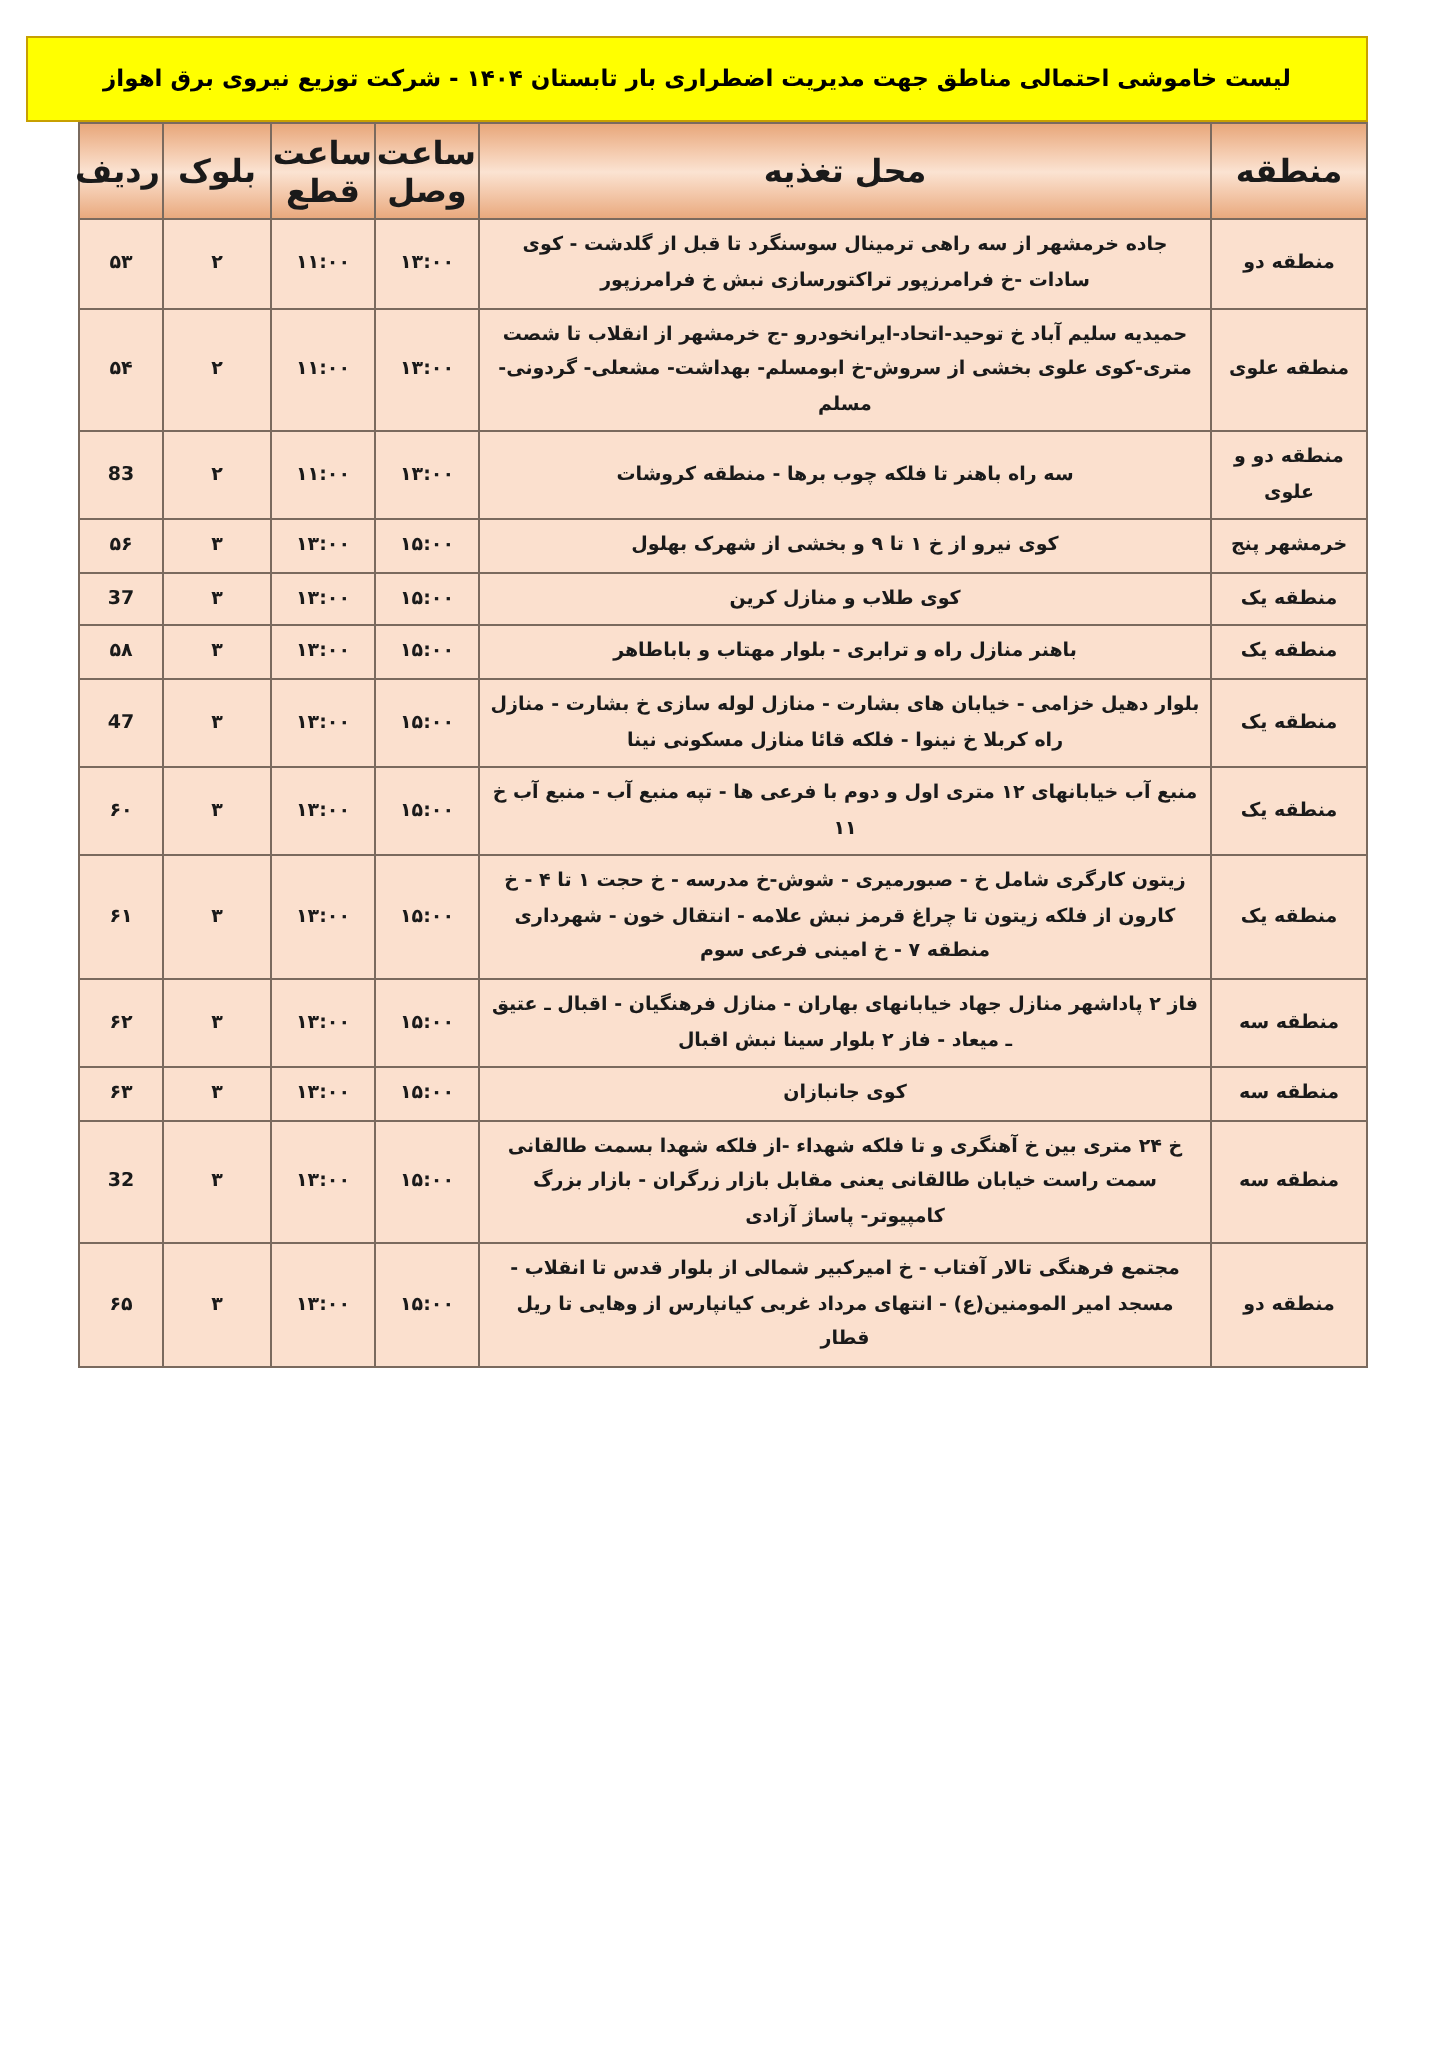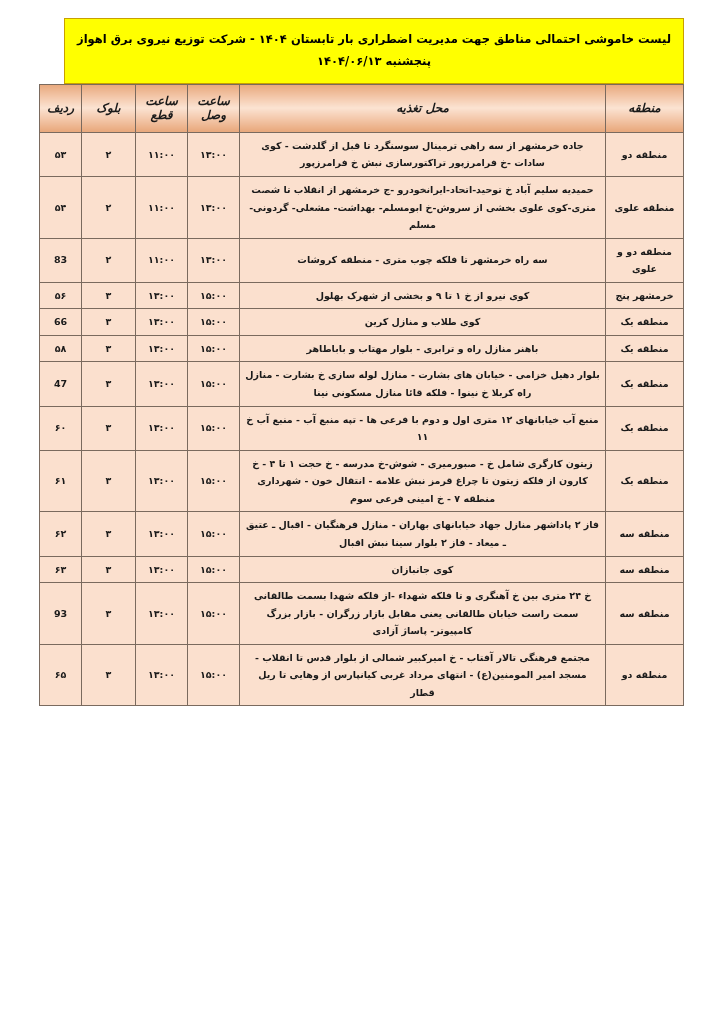--- a/index.html
+++ b/index.html
@@ -18,21 +18,21 @@
     position: relative;
     width: 724px;
     height: 1024px;
     box-sizing: border-box;
     padding: 18px 40px 0 40px;
   }
   .title-banner {
     background: #ffff00;
     border: 1px solid #c8a000;
     box-sizing: border-box;
-    width: 620px;
+    width: 671px;
     padding: 9px 10px 10px 10px;
     text-align: center;
     color: #000000;
     font-weight: bold;
     font-size: 11.5px;
     line-height: 1.95;
     letter-spacing: 0;
   }
   .title-line {
     display: block;
@@ -48,24 +48,23 @@
   table.schedule th,
   table.schedule td {
     border: 1px solid #7a6a5e;
     box-sizing: border-box;
     text-align: center;
     vertical-align: middle;
     color: #1a1a1a;
   }
   table.schedule thead th {
     height: 48px;
-    font-size: 12px;
+    font-size: 16px;
     font-weight: bold;
     background: linear-gradient(to bottom, #e8a87c 0%, #f3c7a9 26%, #fbe3d2 50%, #f3c7a9 74%, #e8a87c 100%);
-    font-style: italic;
   }
   table.schedule tbody td {
     background: #fbe0ce;
     font-size: 9.5px;
     font-weight: bold;
     padding: 4px 5px;
     line-height: 1.85;
   }
   td.col-row, td.col-block {
     font-size: 10.5px;
@@ -89,21 +88,20 @@
   col.c-feed   { width: 366px; }
   col.c-zone   { width: 78px; }
 </style>
 </head>
 <body>
 
 <div class="page">
 
   <div class="title-banner">
     <span class="title-line">لیست خاموشی احتمالی مناطق جهت مدیریت اضطراری بار تابستان ۱۴۰۴ - شرکت توزیع نیروی برق اهواز</span>
-    <span class="title-line">پنجشنبه ۱۴۰۴/۰۶/۱۳</span>
   </div>
 
   <table class="schedule">
     <colgroup>
       <col class="c-zone">
       <col class="c-feed">
       <col class="c-restore">
       <col class="c-cut">
       <col class="c-block">
       <col class="c-row">
@@ -130,41 +128,41 @@
         <tr>
           <td class="col-zone">منطقه علوی</td>
           <td class="col-feed">حمیدیه سلیم آباد خ توحید-اتحاد-ایرانخودرو -ج خرمشهر از انقلاب تا شصت متری-کوی علوی بخشی از سروش-خ ابومسلم- بهداشت- مشعلی- گردونی-مسلم</td>
           <td class="col-restore">۱۳:۰۰</td>
           <td class="col-cut">۱۱:۰۰</td>
           <td class="col-block">۲</td>
           <td class="col-row">۵۴</td>
         </tr>
         <tr>
           <td class="col-zone">منطقه دو و علوی</td>
-          <td class="col-feed">سه راه خرمشهر تا فلکه چوب متری - منطقه کروشات</td>
+          <td class="col-feed">سه راه باهنر تا فلکه چوب برها - منطقه کروشات</td>
           <td class="col-restore">۱۳:۰۰</td>
           <td class="col-cut">۱۱:۰۰</td>
           <td class="col-block">۲</td>
           <td class="col-row">83</td>
         </tr>
         <tr>
           <td class="col-zone">خرمشهر پنج</td>
           <td class="col-feed">کوی نیرو از خ ۱ تا ۹ و بخشی از شهرک بهلول</td>
           <td class="col-restore">۱۵:۰۰</td>
           <td class="col-cut">۱۳:۰۰</td>
           <td class="col-block">۳</td>
           <td class="col-row">۵۶</td>
         </tr>
         <tr>
           <td class="col-zone">منطقه یک</td>
           <td class="col-feed">کوی طلاب و منازل کرین</td>
           <td class="col-restore">۱۵:۰۰</td>
           <td class="col-cut">۱۳:۰۰</td>
           <td class="col-block">۳</td>
-          <td class="col-row">66</td>
+          <td class="col-row">37</td>
         </tr>
         <tr>
           <td class="col-zone">منطقه یک</td>
           <td class="col-feed">باهنر منازل راه و ترابری - بلوار مهتاب و باباطاهر</td>
           <td class="col-restore">۱۵:۰۰</td>
           <td class="col-cut">۱۳:۰۰</td>
           <td class="col-block">۳</td>
           <td class="col-row">۵۸</td>
         </tr>
         <tr>
@@ -206,21 +204,21 @@
           <td class="col-cut">۱۳:۰۰</td>
           <td class="col-block">۳</td>
           <td class="col-row">۶۳</td>
         </tr>
         <tr>
           <td class="col-zone">منطقه سه</td>
           <td class="col-feed">خ ۲۴ متری بین خ آهنگری و تا فلکه شهداء -از فلکه شهدا بسمت طالقانی سمت راست خیابان طالقانی یعنی مقابل بازار زرگران - بازار بزرگ کامپیوتر- پاساژ آزادی</td>
           <td class="col-restore">۱۵:۰۰</td>
           <td class="col-cut">۱۳:۰۰</td>
           <td class="col-block">۳</td>
-          <td class="col-row">93</td>
+          <td class="col-row">32</td>
         </tr>
         <tr>
           <td class="col-zone">منطقه دو</td>
           <td class="col-feed">مجتمع فرهنگی تالار آفتاب - خ امیرکبیر شمالی از بلوار قدس تا انقلاب  - مسجد امیر المومنین(ع) - انتهای مرداد غربی کیانپارس از وهایی تا ریل قطار</td>
           <td class="col-restore">۱۵:۰۰</td>
           <td class="col-cut">۱۳:۰۰</td>
           <td class="col-block">۳</td>
           <td class="col-row">۶۵</td>
         </tr>
       </tbody>

